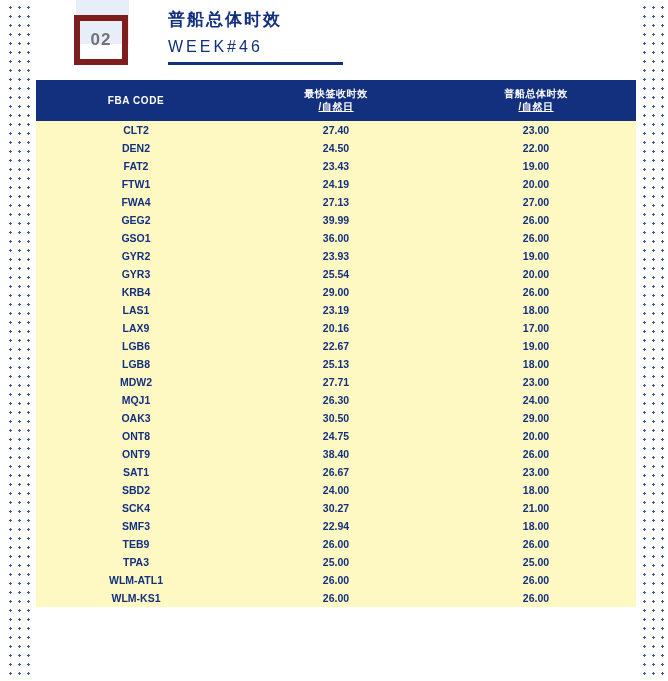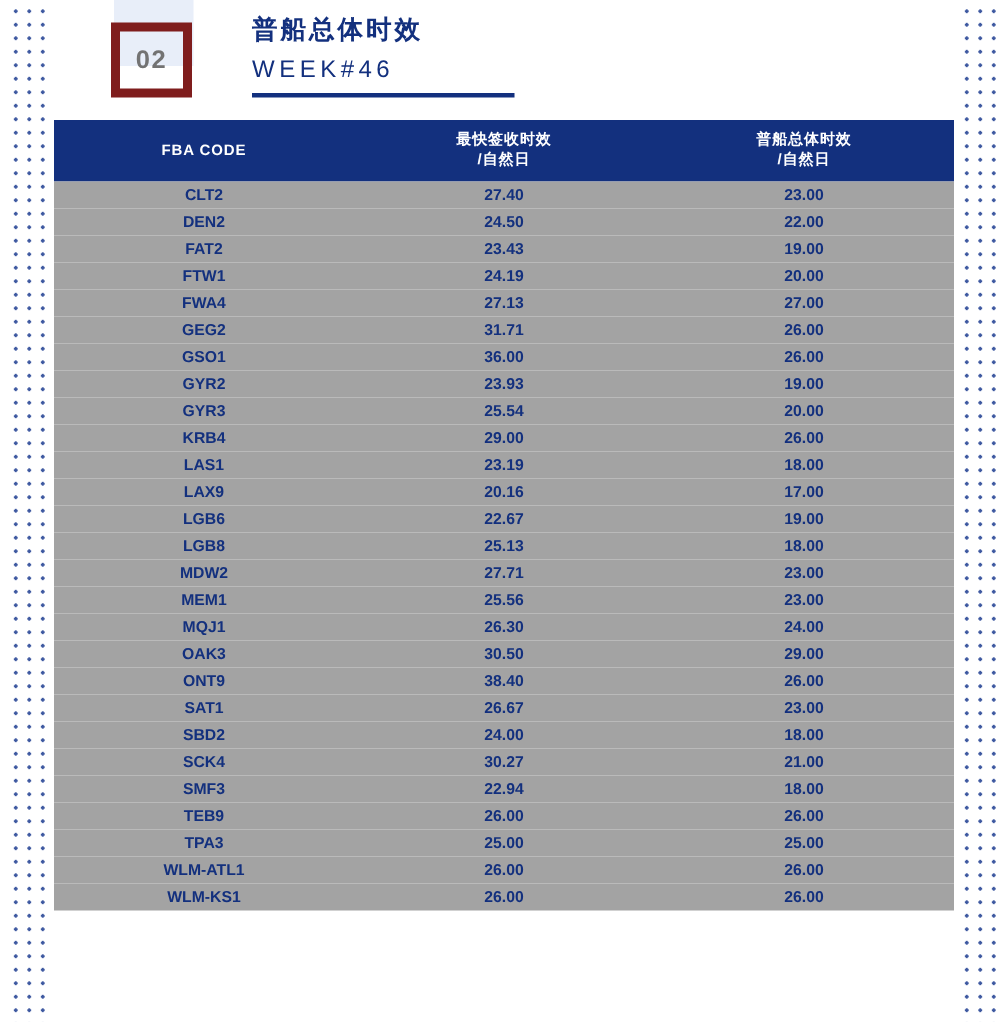--- a/index.html
+++ b/index.html
@@ -118,32 +118,33 @@
     letter-spacing: 0.6px;
     padding: 7px 0 8px 0;
     text-align: center;
     line-height: 13px;
     border: none;
   }
   thead th .sub {
     display: block;
     font-weight: bold;
     font-size: 10px;
+    text-decoration: underline;
   }
   tbody td {
     font-size: 10.5px;
     color: #13307e;
     text-align: center;
     padding: 2px 0;
     height: 14px;
     font-weight: bold;
     border: none;
   }
   tbody tr {
-    background: #a3a3a3;
+    background: #fef9c3;
   }
   .col1 { width: 200px; }
   .col2 { width: 200px; }
   .col3 { width: 200px; }
 </style>
 </head>
 <body>
 
 <div class="page">
 
@@ -203,21 +204,21 @@
             <td>24.19</td>
             <td>20.00</td>
           </tr>
           <tr>
             <td>FWA4</td>
             <td>27.13</td>
             <td>27.00</td>
           </tr>
           <tr>
             <td>GEG2</td>
-            <td>31.71</td>
+            <td>39.99</td>
             <td>26.00</td>
           </tr>
           <tr>
             <td>GSO1</td>
             <td>36.00</td>
             <td>26.00</td>
           </tr>
           <tr>
             <td>GYR2</td>
             <td>23.93</td>
@@ -252,35 +253,35 @@
             <td>LGB8</td>
             <td>25.13</td>
             <td>18.00</td>
           </tr>
           <tr>
             <td>MDW2</td>
             <td>27.71</td>
             <td>23.00</td>
           </tr>
           <tr>
-            <td>MEM1</td>
-            <td>25.56</td>
-            <td>23.00</td>
-          </tr>
-          <tr>
             <td>MQJ1</td>
             <td>26.30</td>
             <td>24.00</td>
           </tr>
           <tr>
             <td>OAK3</td>
             <td>30.50</td>
             <td>29.00</td>
           </tr>
           <tr>
+            <td>ONT8</td>
+            <td>24.75</td>
+            <td>20.00</td>
+          </tr>
+          <tr>
             <td>ONT9</td>
             <td>38.40</td>
             <td>26.00</td>
           </tr>
           <tr>
             <td>SAT1</td>
             <td>26.67</td>
             <td>23.00</td>
           </tr>
           <tr>

